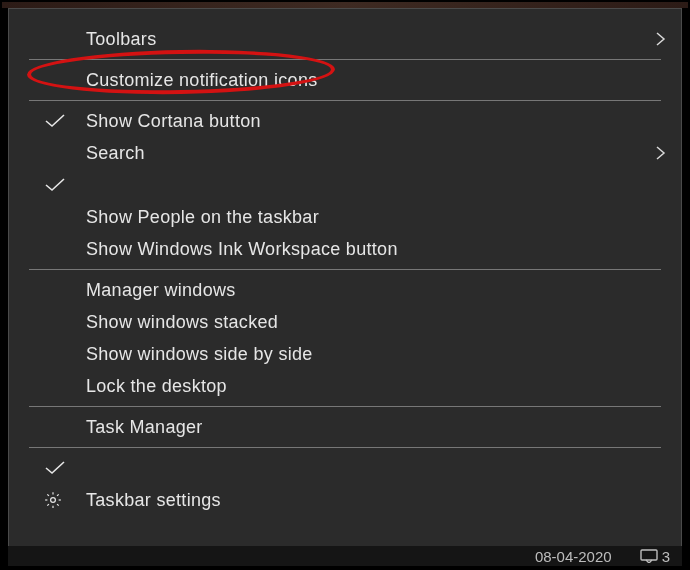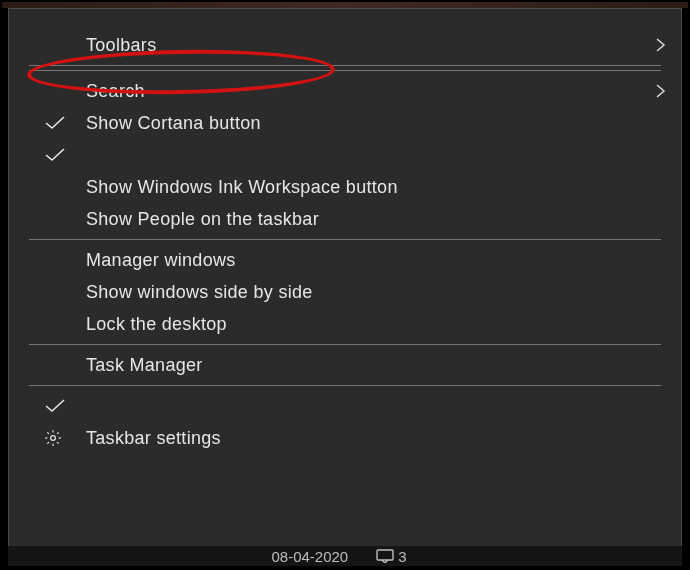--- a/index.html
+++ b/index.html
@@ -38,21 +38,21 @@
     .menu-item {
       display: flex;
       align-items: center;
       height: 32px;
       position: relative;
       padding-left: 77px;
       padding-right: 22px;
       white-space: nowrap;
       cursor: default;
     }
-    .menu-item:first-child { margin-top: 20px; }
+    .menu-item:first-child { margin-top: 14px; }
     .check {
       position: absolute;
       left: 34px;
       width: 24px;
       height: 24px;
       display: flex;
       align-items: center;
       justify-content: center;
     }
     .gear {
@@ -90,21 +90,21 @@
       position: absolute;
       left: 6px;
       right: 6px;
       bottom: 2px;
       height: 20px;
       background: #151515;
       color: #bdbdbd;
       font-size: 15px;
       display: flex;
       align-items: center;
-      justify-content: center;
+      justify-content: flex-end;
       padding-right: 12px;
       gap: 28px;
     }
     .tray-icon {
       display: inline-flex;
       align-items: center;
       gap: 4px;
     }
   </style>
 </head>
@@ -120,64 +120,70 @@
       <span class="chev">
         <svg width="12" height="14" viewBox="0 0 12 14">
             <path d="M2 1 L9 7 L2 13" stroke="#d9d9d9" stroke-width="1.5" fill="none"></path>
           </svg>
       </span>
     </div>
 
     <div class="sep"></div>
 
 
-
-    <div class="sep"></div>
+    <div class="menu-item">
+      <span>Customize notification icons</span>
+    </div>
+
+    <div class="sep"></div>
+
+    <div class="menu-item">
+      <span class="check">
+        <svg width="22" height="16" viewBox="0 0 22 16">
+            <path d="M2 8 L8 13 L20 2" stroke="#e6e6e6" stroke-width="1.6" fill="none"></path>
+          </svg>
+      </span>
+      <span>Show Cortana button</span>
+    </div>
 
     <div class="menu-item">
       <span>Search</span>
       <span class="chev">
         <svg width="12" height="14" viewBox="0 0 12 14">
             <path d="M2 1 L9 7 L2 13" stroke="#d9d9d9" stroke-width="1.5" fill="none"></path>
           </svg>
       </span>
     </div>
 
     <div class="menu-item">
       <span class="check">
         <svg width="22" height="16" viewBox="0 0 22 16">
             <path d="M2 8 L8 13 L20 2" stroke="#e6e6e6" stroke-width="1.6" fill="none"></path>
           </svg>
       </span>
-      <span>Show Cortana button</span>
-    </div>
-
-    <div class="menu-item">
-      <span class="check">
-        <svg width="22" height="16" viewBox="0 0 22 16">
-            <path d="M2 8 L8 13 L20 2" stroke="#e6e6e6" stroke-width="1.6" fill="none"></path>
-          </svg>
-      </span>
+    </div>
+
+    <div class="menu-item">
+      <span>Show People on the taskbar</span>
     </div>
 
     <div class="menu-item">
       <span>Show Windows Ink Workspace button</span>
     </div>
 
-    <div class="menu-item">
-      <span>Show People on the taskbar</span>
-    </div>
-
 
     <div class="sep"></div>
 
     <div class="menu-item">
       <span>Manager windows</span>
     </div>
 
+    <div class="menu-item">
+      <span>Show windows stacked</span>
+    </div>
 
     <div class="menu-item">
       <span>Show windows side by side</span>
     </div>
 
     <div class="menu-item">
       <span>Lock the desktop</span>
     </div>
 
     <div class="sep"></div>

